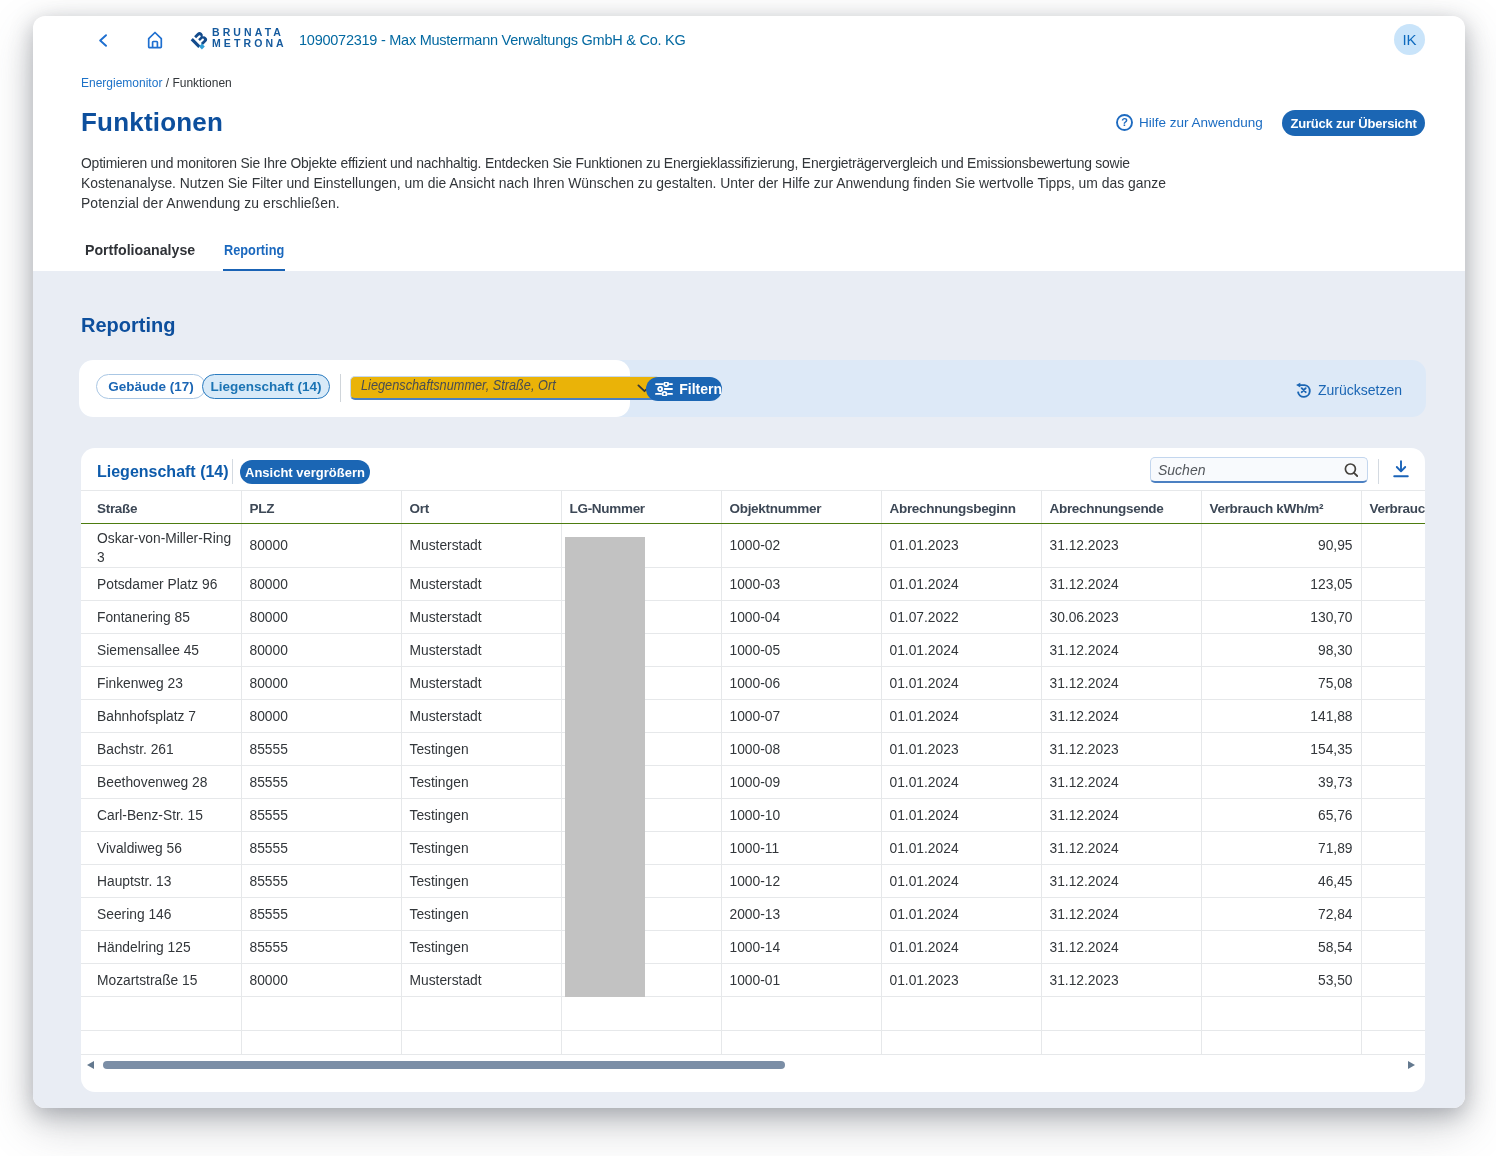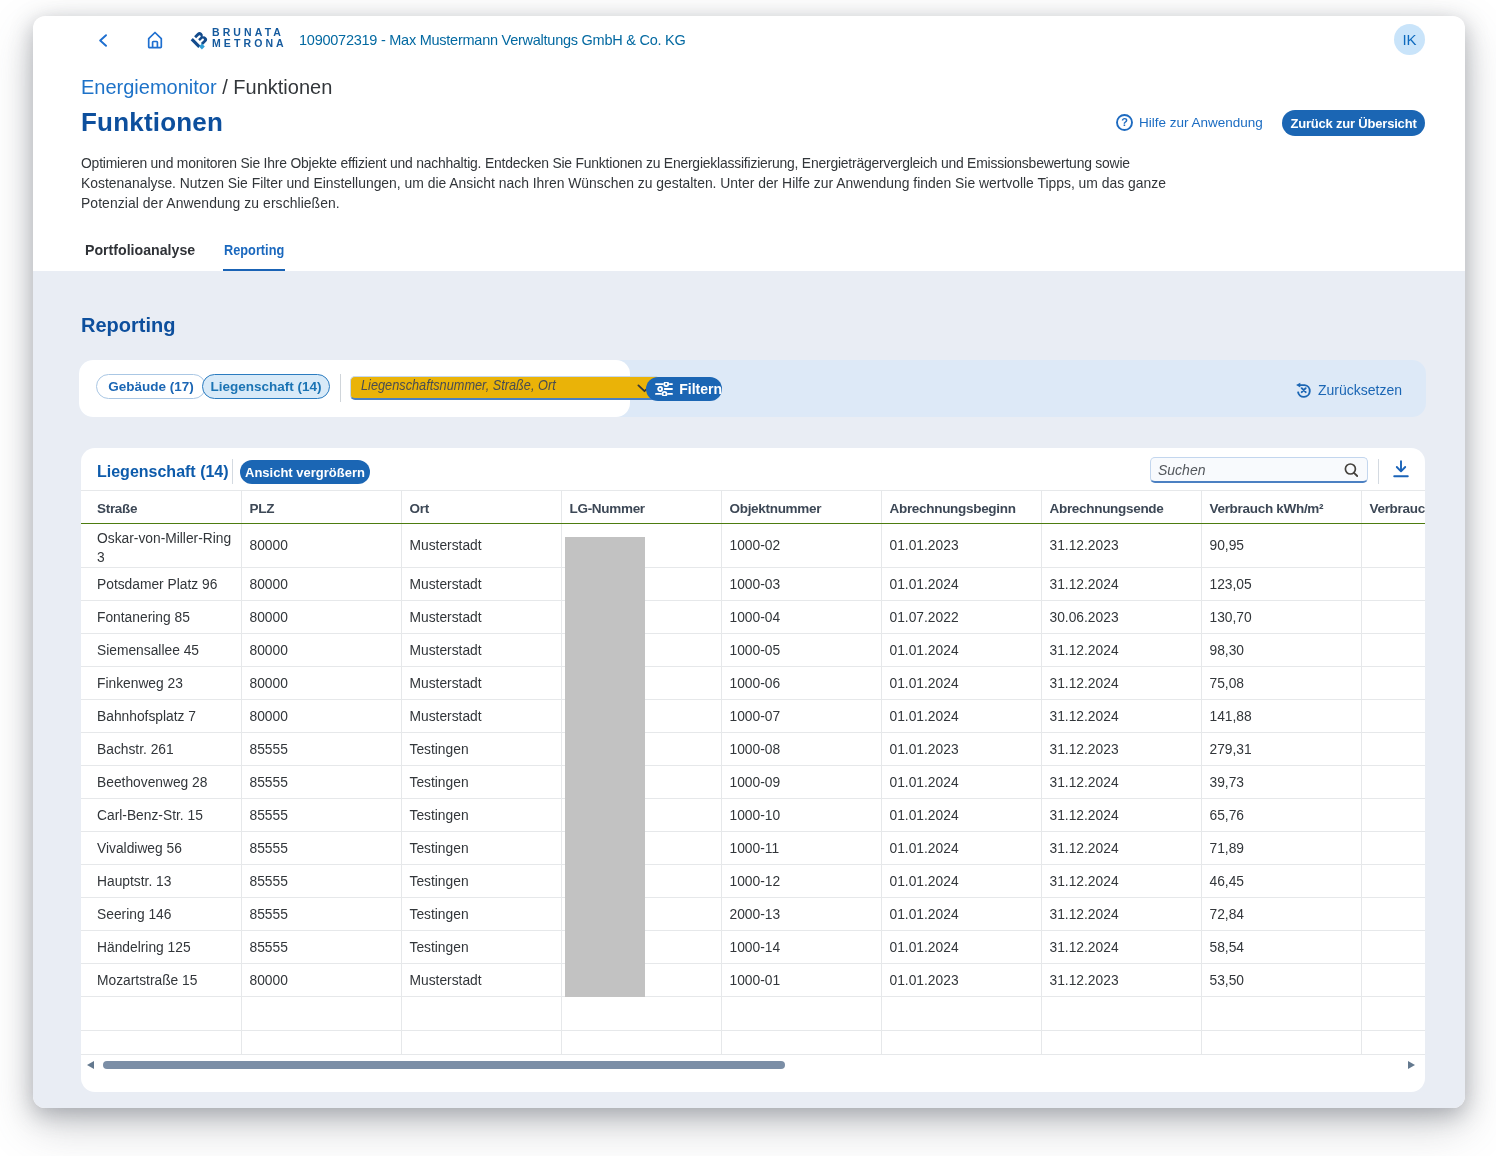--- a/index.html
+++ b/index.html
@@ -11,21 +11,21 @@
     background:#ffffff; border-radius:12px;
     box-shadow: 0 6px 22px rgba(80,85,95,.38), 0 18px 46px rgba(90,95,105,.28);
     overflow:hidden;
   }
   .abs { position:absolute; }
   
   .title-main { font-size:14.5px; letter-spacing:-0.25px; color:#0369a1; }
   .avatar { left:1361px; top:8px; width:31px; height:31px; border-radius:50%; background:#c9e4fa;
     color:#0d6abf; font-size:15px; display:flex; align-items:center; justify-content:center; }
   
-  .crumb { left:48px; top:60px; font-size:20px; color:#32363a; }
+  .crumb { left:48px; top:60px; font-size:12px; color:#32363a; }
   .crumb .lnk { color:#1d72c8; }
   h1 { left:48px; top:91px; font-size:26px; font-weight:700; color:#0d4f9d; letter-spacing:.2px; }
   .help { top:98px; left:1083px; font-size:13.5px; color:#1b6cc2; display:flex; align-items:center; gap:6px; }
   .btn { background:#1b66b4; color:#fff; font-weight:700; border-radius:999px;
     display:flex; align-items:center; justify-content:center; font-size:14px; }
   .btn-uebersicht { left:1249px; top:94px; width:143px; height:26px; font-size:13px; letter-spacing:-0.2px; }
   .desc { left:48px; top:137px; font-size:13.9px; letter-spacing:-0.2px; line-height:20.2px; color:#32363a; }
   
   .tab1 { left:52px; top:225px; font-size:15px; font-weight:700; color:#2f3237; transform:scaleX(0.944); transform-origin:0 50%; }
   .tab2 { left:191px; top:225px; font-size:15px; font-weight:700; color:#1a68be; transform:scaleX(0.85); transform-origin:0 50%; }
@@ -56,21 +56,21 @@
   .tc-div2 { left:1297px; top:11px; width:1px; height:25px; background:#d4dae1; }
   table { border-collapse:collapse; table-layout:fixed; position:absolute; left:0; top:42px; width:1500px; }
   th, td { border-right:1px solid #e6e8ea; border-bottom:1px solid #e6e8ea; font-weight:400;
     font-size:13.8px; color:#32363a; padding:0 8px; text-align:left; white-space:nowrap; overflow:hidden; }
   th:first-child, td:first-child { padding-left:16px; }
   td.num, th.num { padding-right:8px;margin-left:32px; }
   th { color:#3d4856; font-weight:700; height:33px; padding-top:3px; border-top:1px solid #e6e8ea; border-bottom:1px solid #4d7c0f; font-size:13.5px; letter-spacing:-0.3px; }
   td { height:33px; }
   tr.first td { height:43px; }
   tr.sm td { height:24px; }
-  td.num { text-align:left; }
+  td.num { text-align:right; }
   .grayblock { left:484px; top:89px; width:80px; height:460px; background:#c2c2c2; }
   .hscroll-thumb { left:22px; top:613px; width:682px; height:8px; border-radius:4px; background:#7b8ea6; }
   .arrow-l { left:6px; top:613px; width:0; height:0; border-top:4.5px solid transparent; border-bottom:4.5px solid transparent; border-right:7px solid #64798f; }
   .arrow-r { left:1327px; top:613px; width:0; height:0; border-top:4.5px solid transparent; border-bottom:4.5px solid transparent; border-left:7px solid #64798f; }
 </style>
 </head>
 <body>
 <div class="card">
 
   <svg class="abs" style="left:65px; top:17.5px;" width="10" height="13" viewBox="0 0 10 13">
@@ -252,21 +252,21 @@
             <td></td>
           </tr>
         <tr>
             <td>Bachstr. 261</td>
             <td>85555</td>
             <td>Testingen</td>
             <td></td>
             <td>1000-08</td>
             <td>01.01.2023</td>
             <td>31.12.2023</td>
-            <td class="num">279,31</td>
+            <td class="num">154,35</td>
             <td></td>
           </tr>
         <tr>
             <td>Beethovenweg 28</td>
             <td>85555</td>
             <td>Testingen</td>
             <td></td>
             <td>1000-09</td>
             <td>01.01.2024</td>
             <td>31.12.2024</td>

